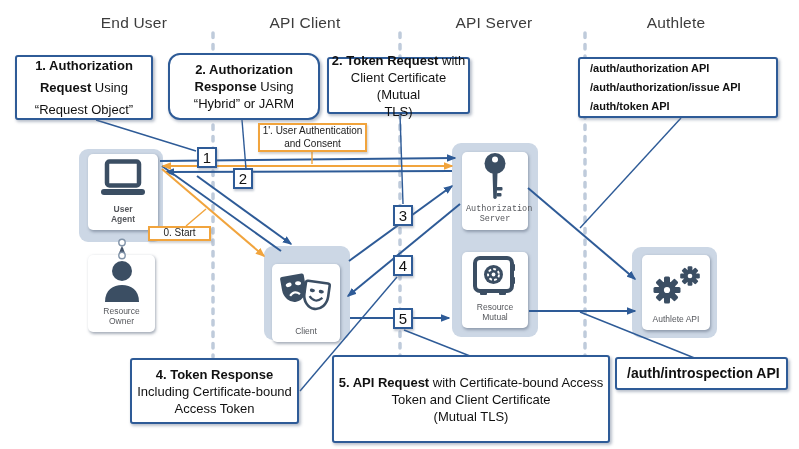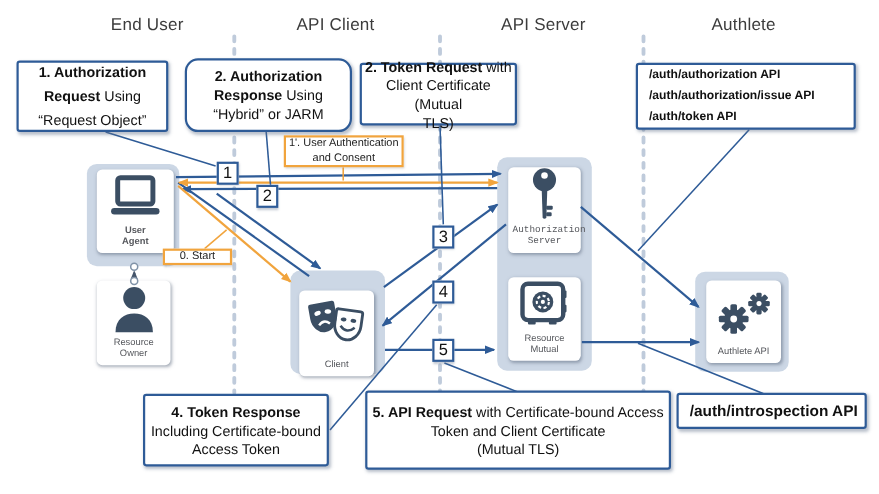--- a/index.html
+++ b/index.html
@@ -233,21 +233,21 @@
     <div>/auth/authorization/issue API</div>
     <div>/auth/token API</div>
   </div>
 
   <div class="callout" style="left:130px;top:358px;width:169px;height:66px;">
     <div><b>4. Token Response</b></div>
     <div><span>Including Certificate-bound</span></div>
     <div><span>Access Token</span></div>
   </div>
 
-  <div class="callout" style="left:332px;top:355px;width:278px;height:72px;">
+  <div class="callout" style="left:332px;top:355px;width:278px;height:88px;">
     <div><b>5. API Request</b><span> with Certificate-bound Access</span></div>
     <div><span>Token and Client Certificate</span></div>
     <div><span>(Mutual TLS)</span></div>
   </div>
 
   <div class="callout la bold-all" style="left:615px;top:357px;width:173px;height:33px;font-size:14px;">
     <div>/auth/introspection API</div>
   </div>
 
   <div class="stepnum" style="left:197px;top:147px;">1</div>

